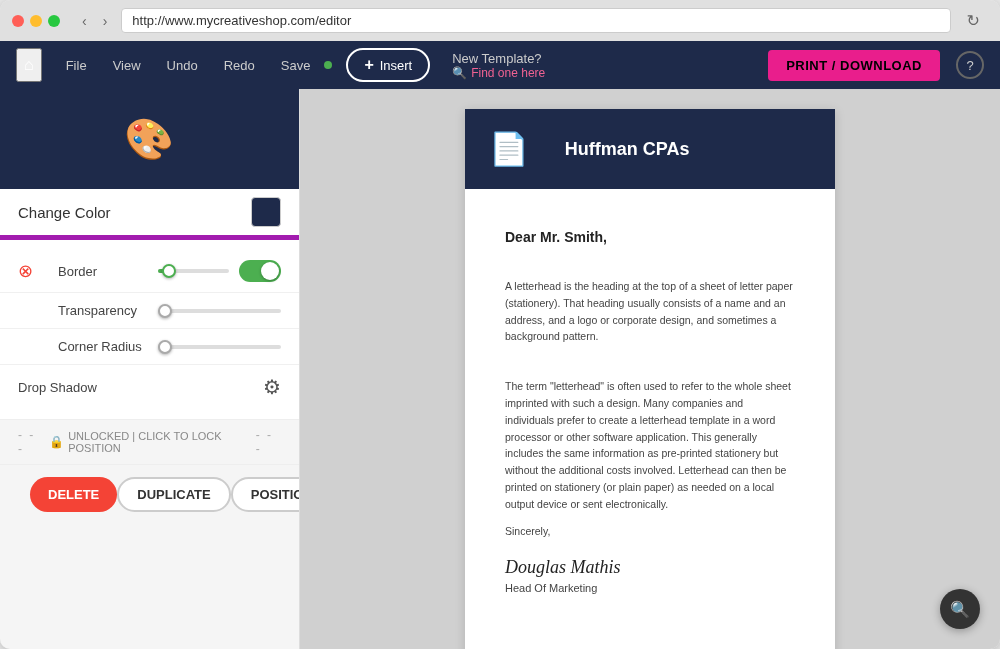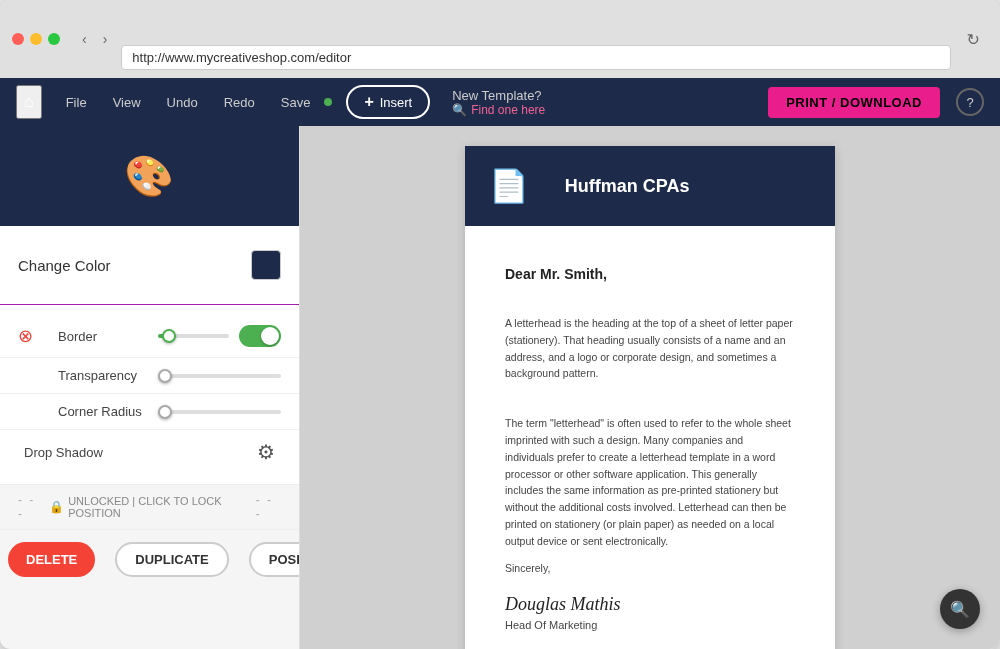--- a/index.html
+++ b/index.html
@@ -8,21 +8,21 @@
     
     .browser-chrome { background: #f0f0f0; border-radius: 10px; overflow: hidden; width: 1000px; height: 649px; display: flex; flex-direction: column; box-shadow: 0 2px 10px rgba(0,0,0,0.2); }
     .browser-titlebar { background: #e0e0e0; padding: 8px 12px; display: flex; align-items: center; gap: 8px; }
     .browser-dots { display: flex; gap: 6px; }
     .dot { width: 12px; height: 12px; border-radius: 50%; }
     .dot-red { background: #ff5f57; }
     .dot-yellow { background: #ffbd2e; }
     .dot-green { background: #28c840; }
     .browser-nav { display: flex; gap: 4px; margin-left: 8px; }
     .nav-btn { background: none; border: none; cursor: pointer; color: #666; font-size: 14px; padding: 2px 6px; }
-    .browser-url { flex: 1; background: white; border-radius: 4px; padding: 4px 10px; font-size: 13px; color: #333; border: 1px solid #ccc; margin-top: 37px; }
+    .browser-url { flex: 1; background: white; border-radius: 4px; padding: 4px 10px; font-size: 13px; color: #333; border: 1px solid #ccc; }
     .browser-refresh { background: none; border: none; cursor: pointer; color: #666; font-size: 16px; padding: 2px 8px; }
 
     
     .app-toolbar { background: #1e2a4a; display: flex; align-items: center; padding: 0 16px; height: 48px; gap: 6px; }
     .toolbar-home { color: white; font-size: 16px; margin-right: 8px; cursor: pointer; padding: 6px; }
     .toolbar-btn { background: none; border: none; color: #ccc; cursor: pointer; padding: 6px 10px; font-size: 13px; }
     .toolbar-save { display: flex; align-items: center; gap: 4px; }
     .save-dot { width: 8px; height: 8px; border-radius: 50%; background: #4caf50; }
     .insert-btn { background: #1e2a4a; border: 2px solid white; color: white; border-radius: 20px; padding: 6px 16px; cursor: pointer; font-size: 13px; display: flex; align-items: center; gap: 6px; margin-left: 8px; }
     .insert-plus { font-size: 16px; font-weight: bold; }
@@ -36,51 +36,51 @@
     .main-content { display: flex; flex: 1; overflow: hidden; background: #d0d0d0; }
 
     
     .left-panel { width: 300px; background: #f5f5f5; display: flex; flex-direction: column; overflow-y: auto; border-right: 1px solid #ddd; }
 
     
     .color-preview-area { background: #1e2a4a; height: 100px; display: flex; align-items: center; justify-content: center; }
     .palette-icon { color: white; font-size: 40px; }
 
     
-    .change-color-section { background: white; padding: 24px 18px; display: flex; align-items: center; justify-content: space-between; border-bottom: 1px solid #a21caf; }
+    .change-color-section { background: white; padding: 8px 18px; display: flex; align-items: center; justify-content: space-between; border-bottom: 5px solid #a21caf; }
     .change-color-label { font-size: 15px; font-weight: 500; color: #333; }
     .color-swatch { width: 30px; height: 30px; border-radius: 4px; background: #1e2a4a; border: 1px solid #ccc; cursor: pointer; }
 
     
     .controls-section { padding: 10px 0; background: white; }
 
     .control-row { display: flex; align-items: center; padding: 10px 18px; gap: 10px; border-bottom: 1px solid #f0f0f0; }
     .control-label { font-size: 13px; color: #444; min-width: 90px; }
 
     .control-left { display: flex; align-items: center; gap: 8px; min-width: 30px; }
     .remove-icon { color: #f44336; font-size: 18px; cursor: pointer; }
 
     
     .toggle-track { width: 42px; height: 22px; border-radius: 11px; background: #4caf50; position: relative; cursor: pointer; flex-shrink: 0; }
     .toggle-thumb { width: 18px; height: 18px; border-radius: 50%; background: white; position: absolute; top: 2px; transition: left 0.2s; box-shadow: 0 1px 3px rgba(0,0,0,0.3); }
     .toggle-track .toggle-thumb { left: 22px; }
 
     
-    .drop-shadow-row { display: flex; align-items: center; padding: 10px 24px; justify-content: space-between; }
+    .drop-shadow-row { display: flex; align-items: center; padding: 10px 18px; justify-content: space-between; }
     .drop-shadow-label { font-size: 13px; color: #444; }
     .gear-icon { color: #555; font-size: 20px; cursor: pointer; }
 
     
     .lock-bar { padding: 8px 18px; display: flex; align-items: center; justify-content: center; gap: 6px; border-top: 1px solid #eee; border-bottom: 1px solid #eee; }
     .lock-dashes { color: #aaa; font-size: 12px; letter-spacing: 2px; }
     .lock-text { font-size: 11px; color: #888; display: flex; align-items: center; gap: 4px; }
     .lock-icon-sm { font-size: 12px; color: #888; }
 
     
-    .action-buttons { display: flex; gap: 20px; padding: 12px 8px; }
+    .action-buttons { display: flex; gap: 0; padding: 12px 30px; }
     .btn-delete { background: #f44336; color: white; border: none; border-radius: 20px; padding: 8px 18px; cursor: pointer; font-size: 13px; font-weight: 600; }
     .btn-duplicate { background: white; color: #333; border: 2px solid #ccc; border-radius: 20px; padding: 8px 18px; cursor: pointer; font-size: 13px; font-weight: 600; }
     .btn-position { background: white; color: #333; border: 2px solid #ccc; border-radius: 20px; padding: 8px 18px; cursor: pointer; font-size: 13px; font-weight: 600; }
 
     
     .right-content { flex: 1; display: flex; align-items: flex-start; justify-content: center; padding: 20px; overflow: auto; }
 
     
     .document { background: white; width: 370px; min-height: 510px; box-shadow: 0 2px 10px rgba(0,0,0,0.15); position: relative; }
     .doc-header { background: #1e2a4a; padding: 20px 24px; display: flex; align-items: center; gap: 14px; height: 80px; }

